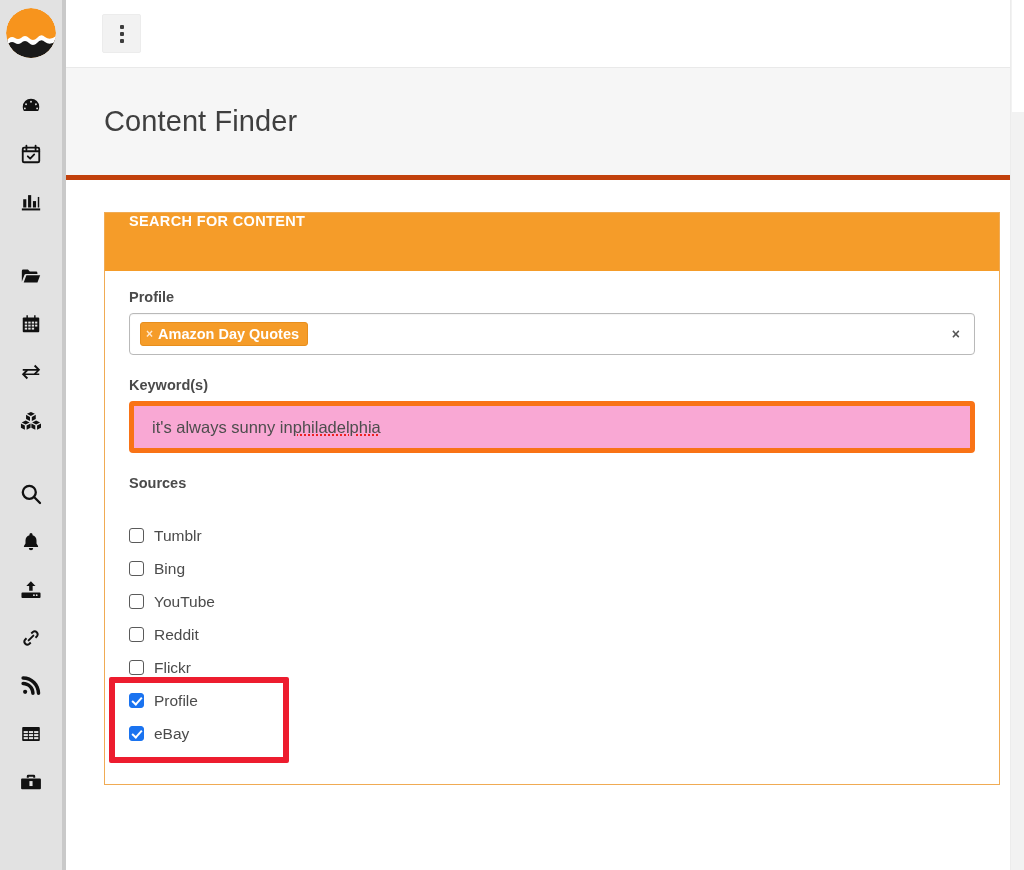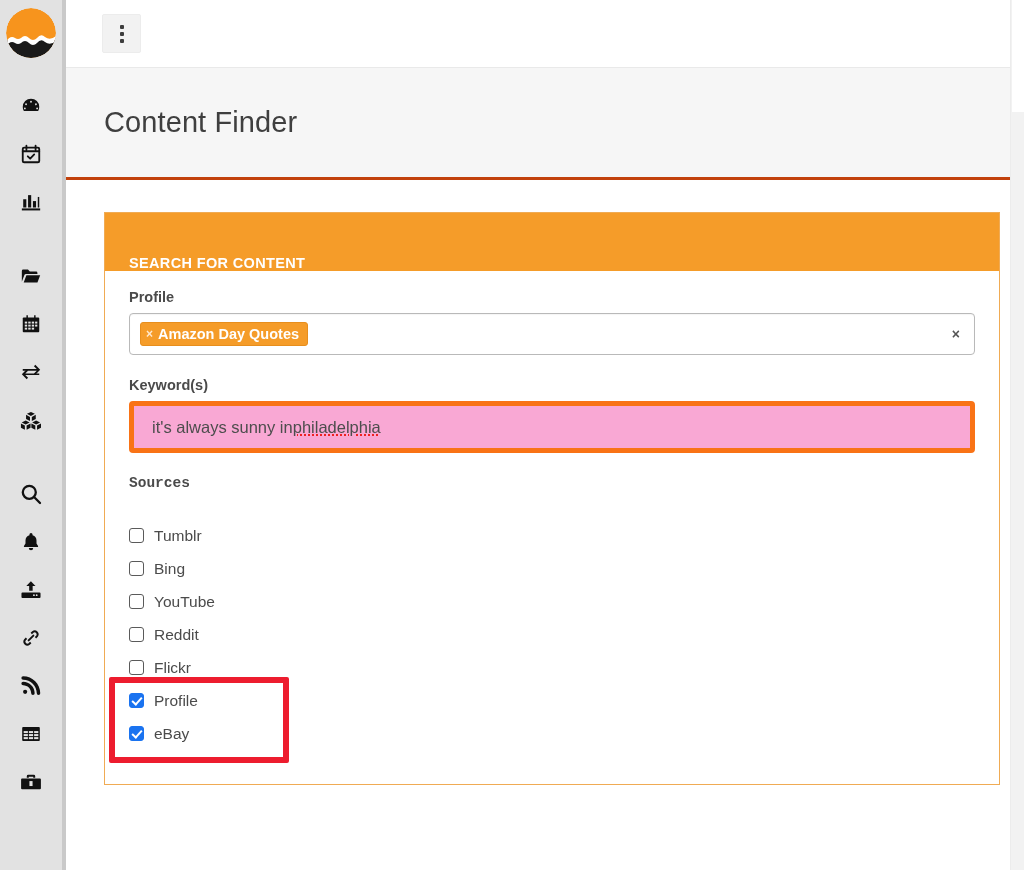--- a/index.html
+++ b/index.html
@@ -115,21 +115,21 @@
     background: #3d3d3d;
     border-radius: 1px;
   }
 
   
   .title-band {
     height: 113px;
     min-height: 113px;
     background: #f6f6f6;
     border-top: 1px solid #e9e9e9;
-    border-bottom: 3px solid #c2410c;
+    border-bottom: 5px solid #c2410c;
     display: flex;
     align-items: center;
     padding-left: 38px;
     box-sizing: border-box;
   }
   .page-title {
     font-size: 29px;
     color: #3f3f3f;
     font-weight: 400;
     letter-spacing: 0.1px;
@@ -149,21 +149,21 @@
   .panel {
     border: 1px solid #f0ab54;
     background: #ffffff;
     box-sizing: border-box;
     width: 896px;
   }
   .panel-head {
     background: #f59c29;
     height: 58px;
     display: flex;
-    align-items: flex-end;
+    align-items: flex-start;
     padding: 0 24px;
     box-sizing: border-box;
   }
   .panel-head-title {
     color: #ffffff;
     font-size: 14.5px;
     font-weight: 700;
     letter-spacing: 0.35px;
   }
   .panel-body {
@@ -249,21 +249,20 @@
     text-underline-offset: 2px;
   }
 
   
   .sources-label {
     font-size: 14.5px;
     font-weight: 700;
     color: #4a4a4a;
     margin: 0 0 9px 0;
     display: block;
-    font-family: Liberation Mono, monospace;
   }
   .checkbox-list {
     position: relative;
     margin-top: 28px;
   }
   .cb-row {
     display: flex;
     align-items: center;
     height: 33px;
     cursor: pointer;

